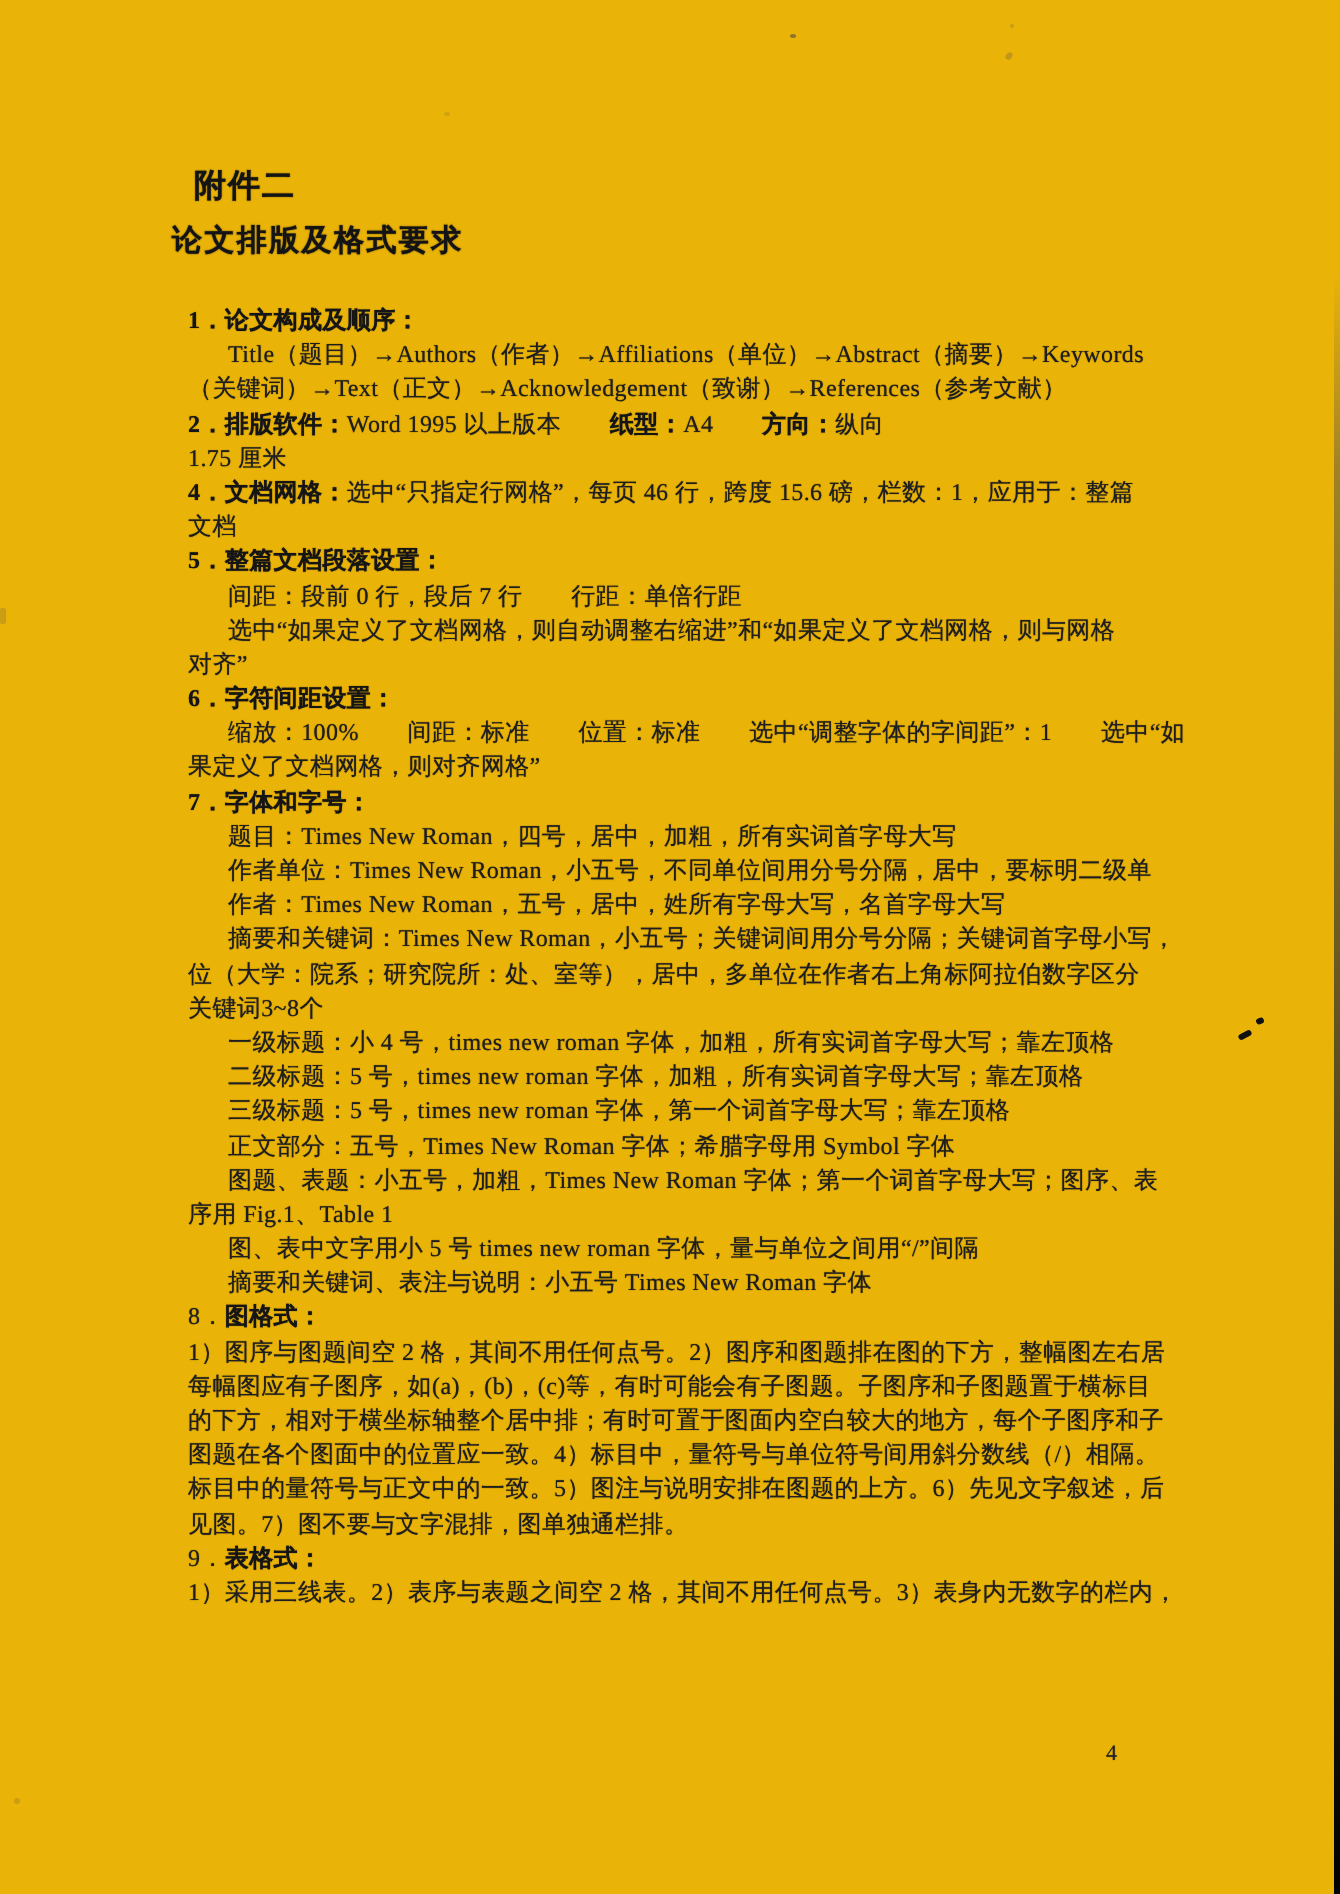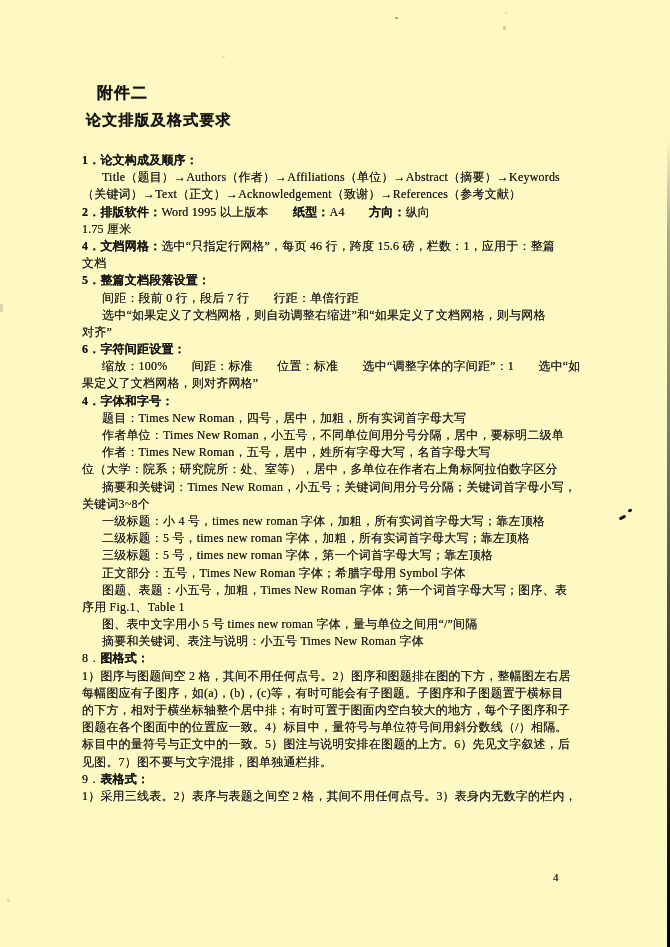--- a/index.html
+++ b/index.html
@@ -1,36 +1,37 @@
 <!DOCTYPE html>
 <html><head>
 <meta charset="utf-8">
 <style>
   html,body{margin:0;padding:0;background:#e8e8e6;}
   #paper{
     position:relative;width:670px;height:947px;margin:0 auto;
-    background:#fef9c3;overflow:hidden;
+    background:#eab308;overflow:hidden;
     font-family:"Liberation Serif","DejaVu Serif",serif;
     color:#1e1e1e;
   }
   #attachment-label{
     position:absolute;left:97px;top:83px;
     font-size:16px;font-weight:bold;color:#141414;
     letter-spacing:1px;text-shadow:0 0 .7px rgba(20,20,20,.85);
   }
   #doc-title{
     position:absolute;left:86px;top:111px;
     font-size:15px;font-weight:bold;color:#141414;
     letter-spacing:1.2px;text-shadow:0 0 .8px rgba(20,20,20,.85);
   }
   #text-block{position:absolute;left:82px;top:152px;width:548px;}
   .line{
     height:17.2px;line-height:17.2px;font-size:12px;
     white-space:nowrap;letter-spacing:.2px;
     text-shadow:0 0 .55px rgba(25,25,25,.8);
+    margin-left:12px;
   }
   .ind1{padding-left:20px;}
   .seg{color:#1e1e1e;}
   .seg.bold{font-weight:bold;color:#151515;}
   #page-number{
     position:absolute;left:553px;top:871px;
     font-size:11px;color:#222;text-shadow:0 0 .5px rgba(30,30,30,.8);
   }
   
   #edge-line{
@@ -66,26 +67,26 @@
       <div class="line ind0"><span class="seg">1.75 厘米</span></div>
       <div class="line ind0"><span class="seg bold">4．文档网格：</span><span class="seg">选中“只指定行网格”，每页 46 行，跨度 15.6 磅，栏数：1，应用于：整篇</span></div>
       <div class="line ind0"><span class="seg">文档</span></div>
       <div class="line ind0"><span class="seg bold">5．整篇文档段落设置：</span></div>
       <div class="line ind1"><span class="seg">间距：段前 0 行，段后 7 行　　行距：单倍行距</span></div>
       <div class="line ind1"><span class="seg">选中“如果定义了文档网格，则自动调整右缩进”和“如果定义了文档网格，则与网格</span></div>
       <div class="line ind0"><span class="seg">对齐”</span></div>
       <div class="line ind0"><span class="seg bold">6．字符间距设置：</span></div>
       <div class="line ind1"><span class="seg">缩放：100%　　间距：标准　　位置：标准　　选中“调整字体的字间距”：1　　选中“如</span></div>
       <div class="line ind0"><span class="seg">果定义了文档网格，则对齐网格”</span></div>
-      <div class="line ind0"><span class="seg bold">4．字体和字号：</span></div>
+      <div class="line ind0"><span class="seg bold">7．字体和字号：</span></div>
       <div class="line ind1"><span class="seg">题目：Times New Roman，四号，居中，加粗，所有实词首字母大写</span></div>
       <div class="line ind1"><span class="seg">作者单位：Times New Roman，小五号，不同单位间用分号分隔，居中，要标明二级单</span></div>
       <div class="line ind1"><span class="seg">作者：Times New Roman，五号，居中，姓所有字母大写，名首字母大写</span></div>
+      <div class="line ind1"><span class="seg">摘要和关键词：Times New Roman，小五号；关键词间用分号分隔；关键词首字母小写，</span></div>
       <div class="line ind0"><span class="seg">位（大学：院系；研究院所：处、室等），居中，多单位在作者右上角标阿拉伯数字区分</span></div>
-      <div class="line ind1"><span class="seg">摘要和关键词：Times New Roman，小五号；关键词间用分号分隔；关键词首字母小写，</span></div>
       <div class="line ind0"><span class="seg">关键词3~8个</span></div>
       <div class="line ind1"><span class="seg">一级标题：小 4 号，times new roman 字体，加粗，所有实词首字母大写；靠左顶格</span></div>
       <div class="line ind1"><span class="seg">二级标题：5 号，times new roman 字体，加粗，所有实词首字母大写；靠左顶格</span></div>
       <div class="line ind1"><span class="seg">三级标题：5 号，times new roman 字体，第一个词首字母大写；靠左顶格</span></div>
       <div class="line ind1"><span class="seg">正文部分：五号，Times New Roman 字体；希腊字母用 Symbol 字体</span></div>
       <div class="line ind1"><span class="seg">图题、表题：小五号，加粗，Times New Roman 字体；第一个词首字母大写；图序、表</span></div>
       <div class="line ind0"><span class="seg">序用 Fig.1、Table 1</span></div>
       <div class="line ind1"><span class="seg">图、表中文字用小 5 号 times new roman 字体，量与单位之间用“/”间隔</span></div>
       <div class="line ind1"><span class="seg">摘要和关键词、表注与说明：小五号 Times New Roman 字体</span></div>
       <div class="line ind0"><span class="seg">8．</span><span class="seg bold">图格式：</span></div>

